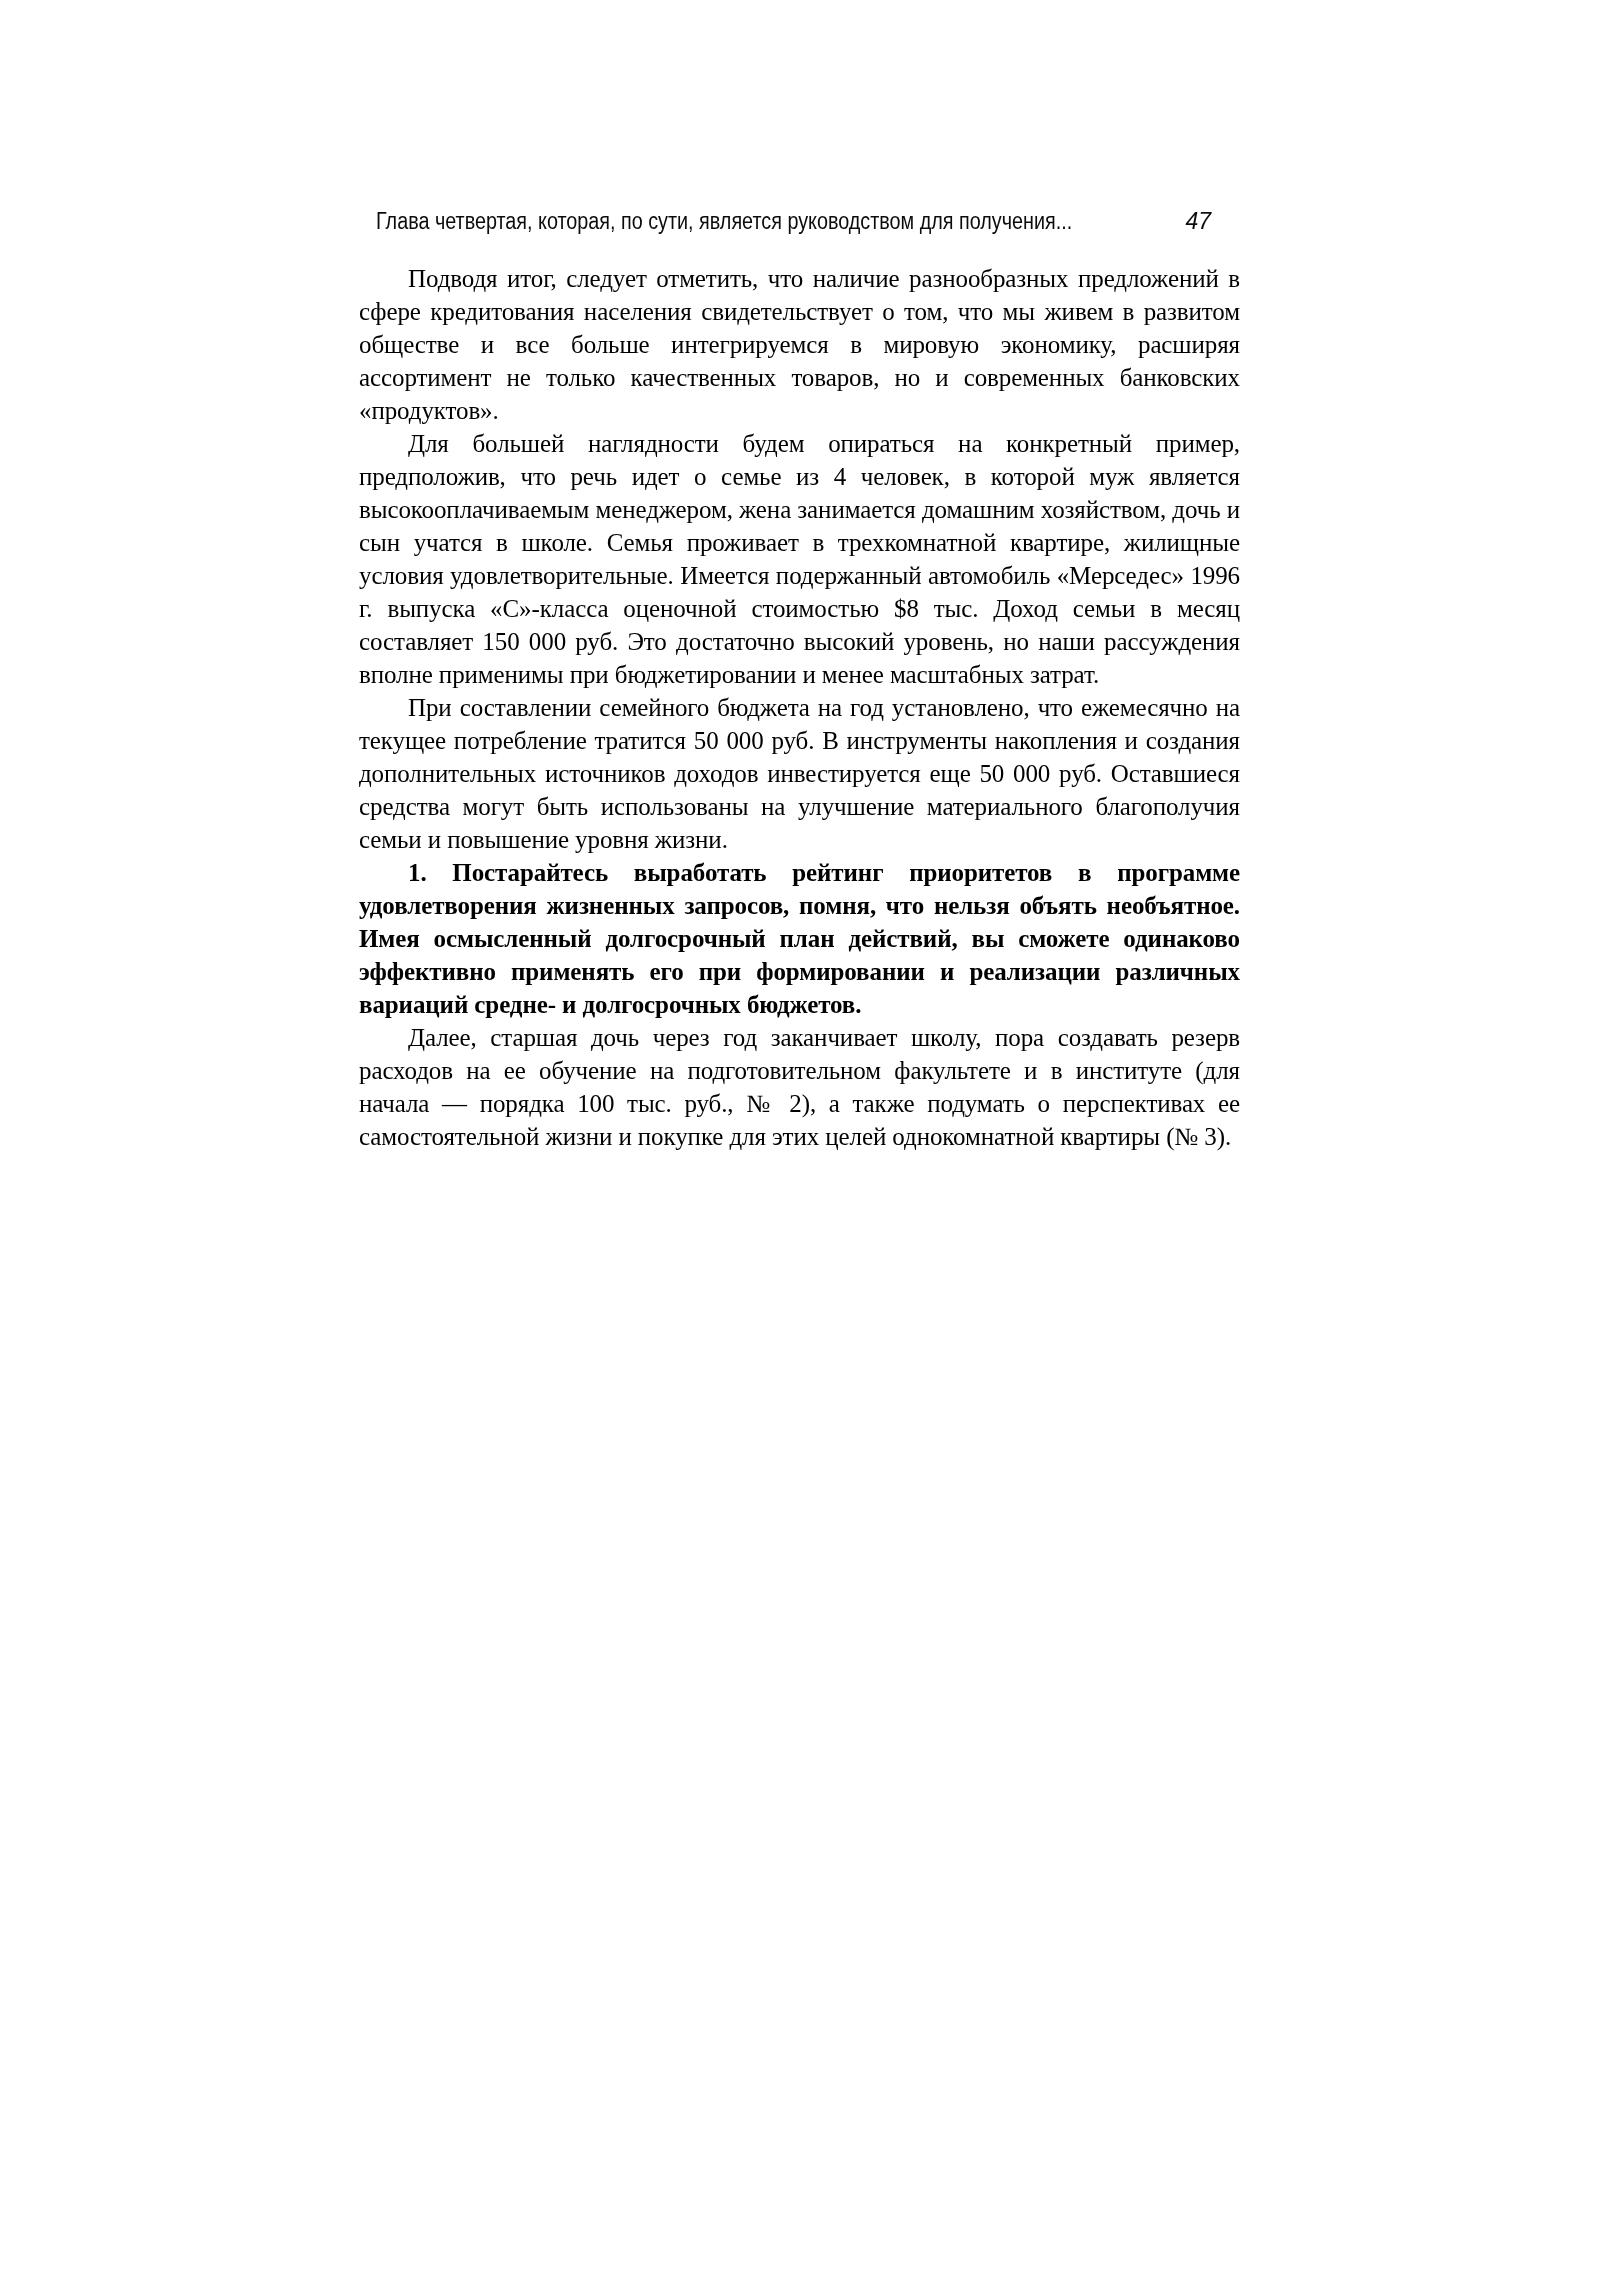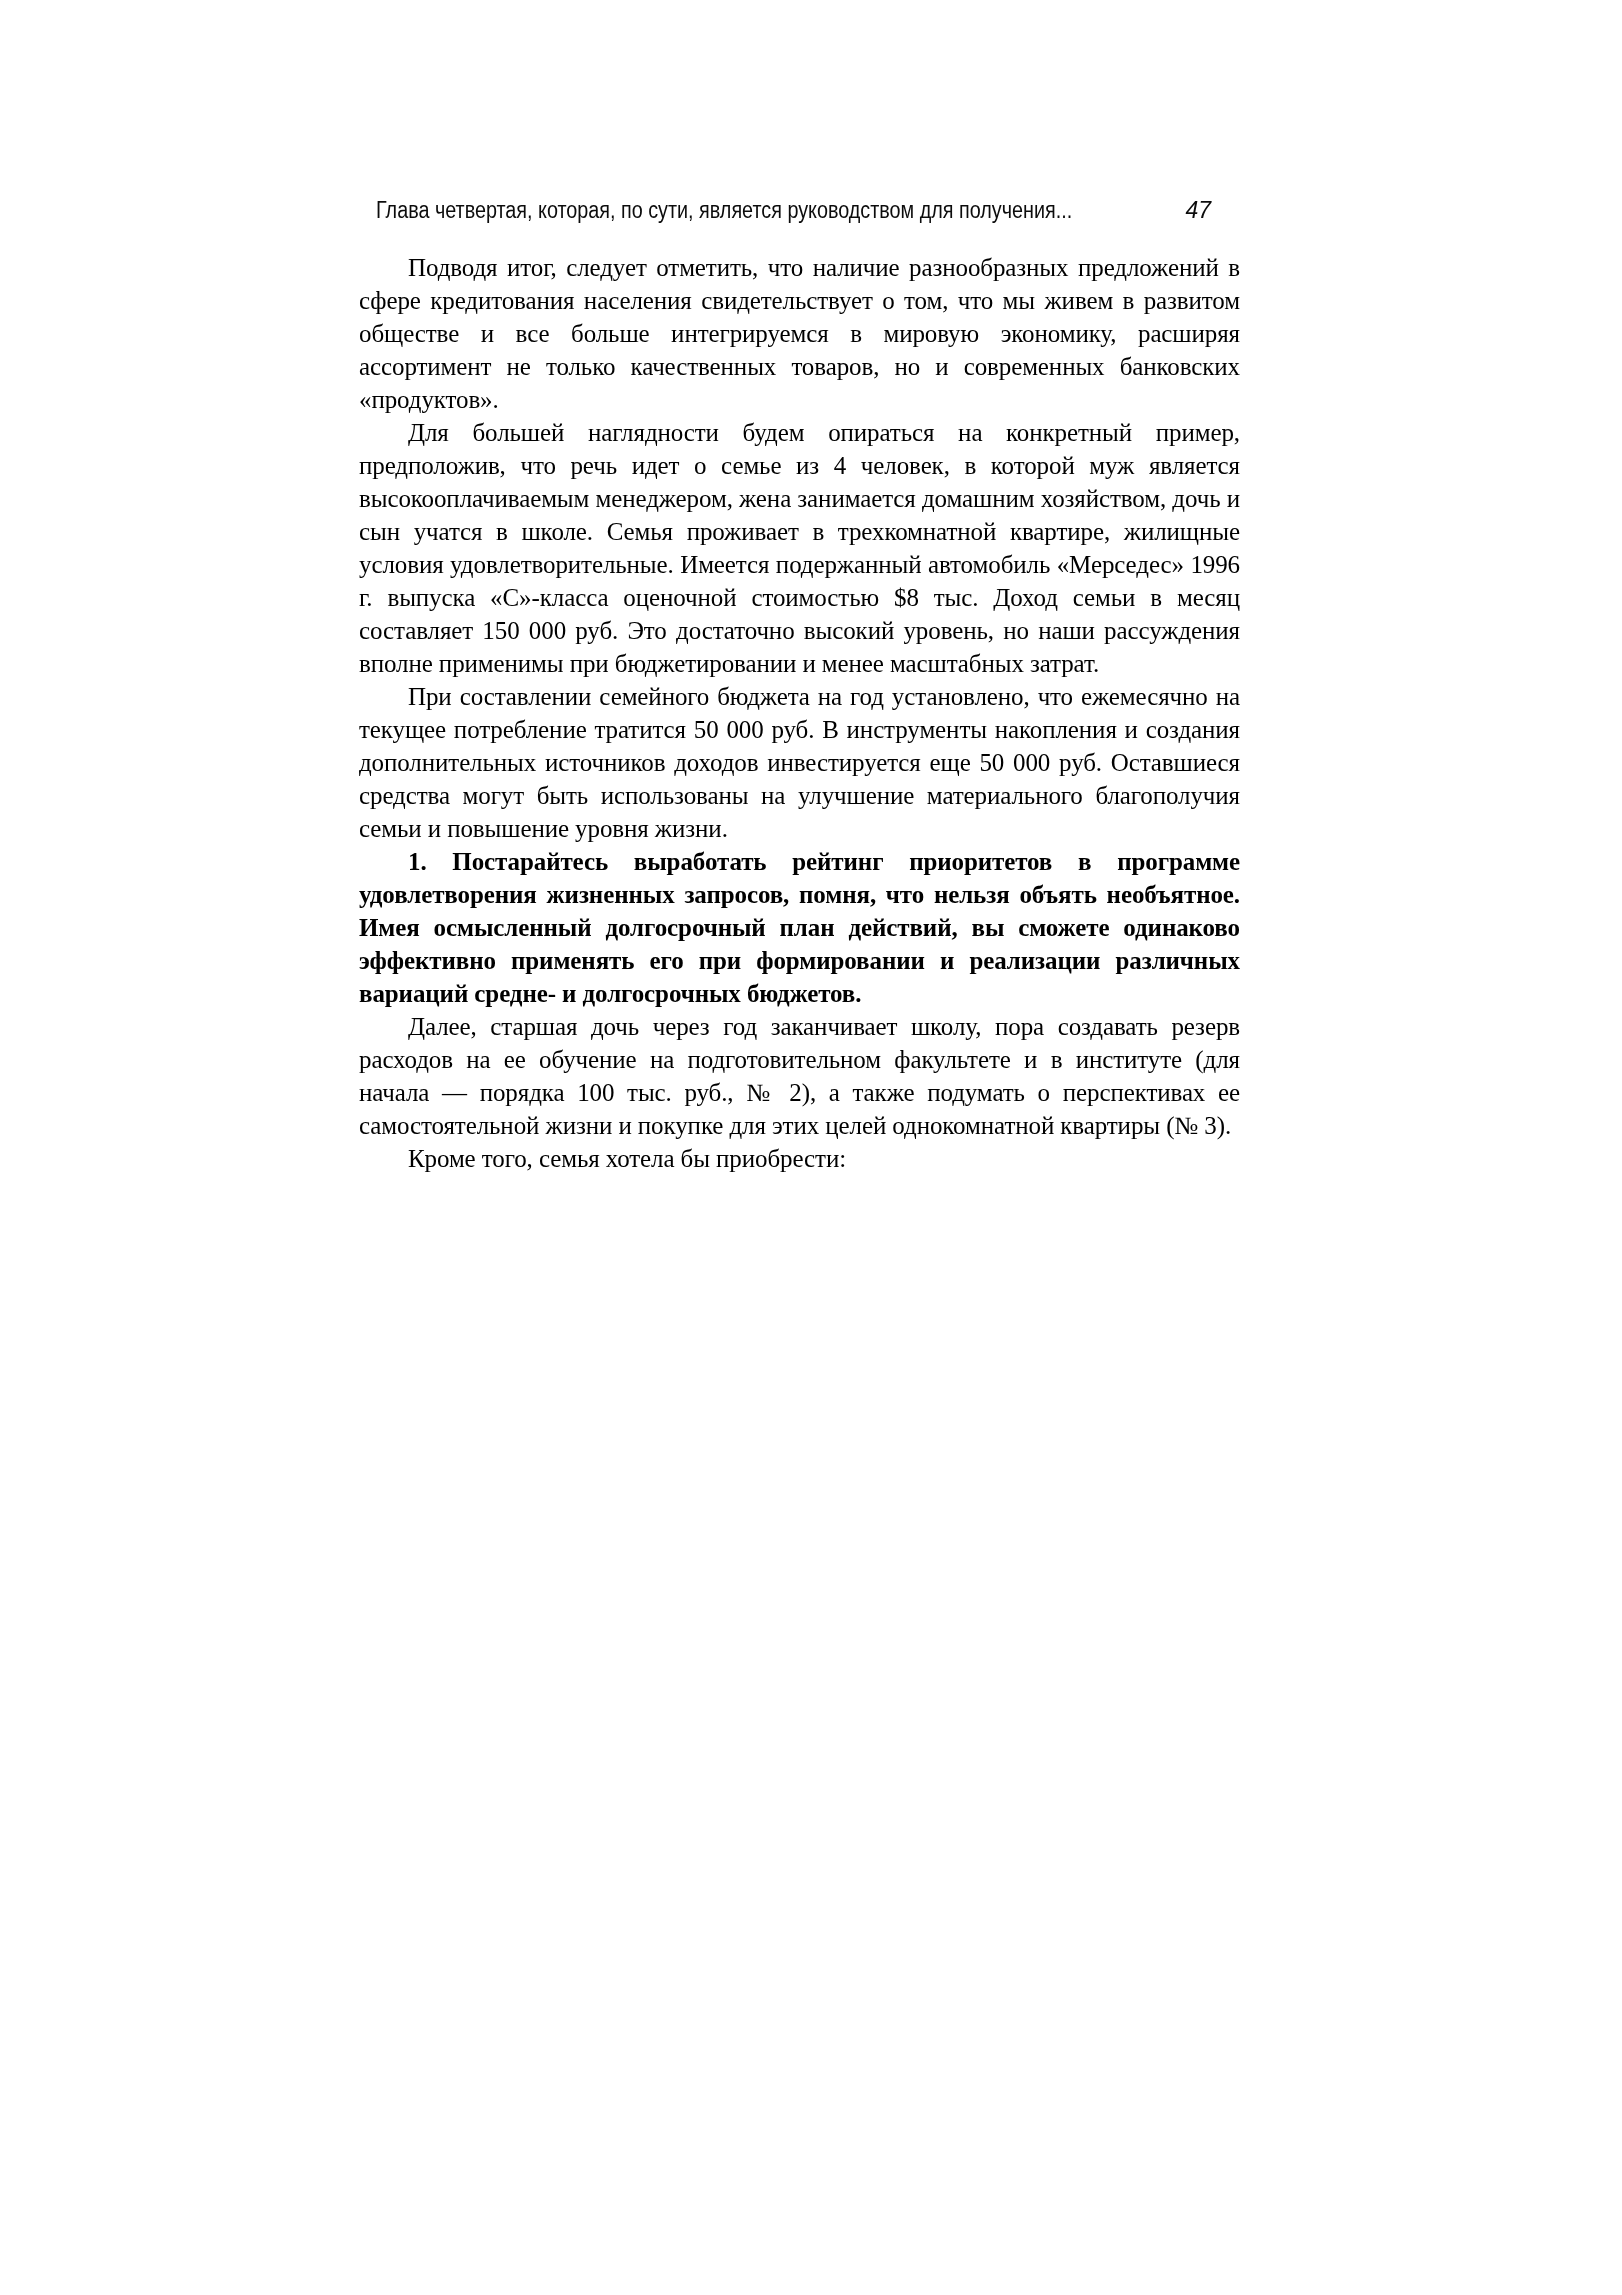--- a/index.html
+++ b/index.html
@@ -9,20 +9,21 @@
     background: #ffffff;
     position: relative;
     font-family: "Liberation Serif", serif;
     color: #000000;
   }
   .page {
     position: absolute;
     inset: 0;
     background: #ffffff;
     overflow: hidden;
+    margin-top: 11px;
   }
   
   .running-header {
     position: absolute;
     left: 359px;
     top: 197px;
     width: 881px;
     display: flex;
     align-items: baseline;
     font-family: "Liberation Sans", sans-serif;
@@ -83,17 +84,16 @@
     <span class="rh-title">Глава четвертая, которая, по сути, является руководством для получения...</span>
     <span class="rh-num">47</span>
   </div>
 
   <div class="textblock">
     <p>Подводя итог, следует отметить, что наличие разнообразных предложений в сфере кредитования населения свидетельствует о том, что мы живем в развитом обществе и все больше интегрируемся в мировую экономику, расширяя ассортимент не только качественных товаров, но и современных банковских «продуктов».</p>
     <p>Для большей наглядности будем опираться на конкретный пример, предположив, что речь идет о семье из 4 человек, в которой муж является высокооплачиваемым менеджером, жена занимается домашним хозяйством, дочь и сын учатся в школе. Семья проживает в трехкомнатной квартире, жилищные условия удовлетворительные. Имеется подержанный автомобиль «Мерседес» 1996 г. выпуска «С»-класса оценочной стоимостью $8 тыс. Доход семьи в месяц составляет 150 000 руб. Это достаточно высокий уровень, но наши рассуждения вполне применимы при бюджетировании и менее масштабных затрат.</p>
     <p>При составлении семейного бюджета на год установлено, что ежемесячно на текущее потребление тратится 50 000 руб. В инструменты накопления и создания дополнительных источников доходов инвестируется еще 50 000 руб. Оставшиеся средства могут быть использованы на улучшение материального благополучия семьи и повышение уровня жизни.</p>
     <p class="bold">1. Постарайтесь выработать рейтинг приоритетов в программе удовлетворения жизненных запросов, помня, что нельзя объять необъятное. Имея осмысленный долгосрочный план действий, вы сможете одинаково эффективно применять его при формировании и реализации различных вариаций средне- и долгосрочных бюджетов.</p>
     <p>Далее, старшая дочь через год заканчивает школу, пора создавать резерв расходов на ее обучение на подготовительном факультете и в институте (для начала — порядка 100 тыс. руб., № 2), а также подумать о перспективах ее самостоятельной жизни и покупке для этих целей однокомнатной квартиры (№ 3).</p>
-    <p>Кроме того, семья хотела бы приобрести:</p>
   </div>
 
 </div>
 
 
 </body></html>

